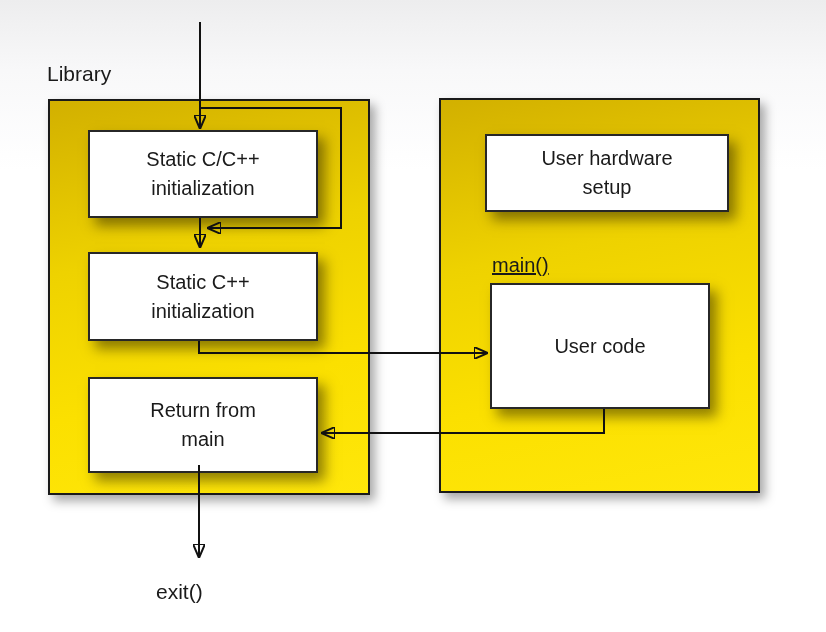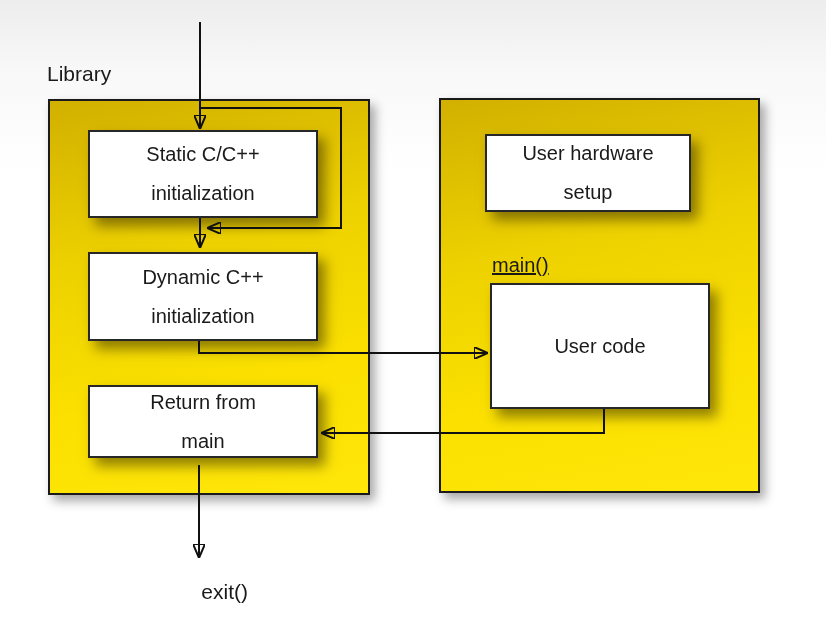--- a/index.html
+++ b/index.html
@@ -30,40 +30,40 @@
     box-sizing: border-box;
     border: 2px solid #272727;
     background: #ffffff;
     box-shadow: 7px 8px 12px rgba(55,45,0,0.55);
     display: flex;
     align-items: center;
     justify-content: center;
     text-align: center;
     white-space: pre-line;
     font-size: 20px;
-    line-height: 39px;
+    line-height: 29px;
     color: #1a1a1a;
   }
   .node-static   { left: 88px;  top: 130px; width: 230px; height: 88px; }
   .node-dynamic  { left: 88px;  top: 252px; width: 230px; height: 89px; }
-  .node-return   { left: 88px;  top: 385px; width: 230px; height: 73px; }
-  .node-hw       { left: 485px; top: 134px; width: 206px; height: 78px; }
+  .node-return   { left: 88px;  top: 377px; width: 230px; height: 96px; }
+  .node-hw       { left: 485px; top: 134px; width: 244px; height: 78px; }
   .node-usercode { left: 490px; top: 283px; width: 220px; height: 126px; }
 
   .diagram-label {
     position: absolute;
     color: #1a1a1a;
     font-size: 21px;
     line-height: 24px;
     white-space: nowrap;
   }
   .title-library { left: 47px;  top: 62px; }
   .title-user    { left: 518px; top: 63px; }
   .label-main    { left: 492px; top: 253px; font-size: 20px; text-decoration: underline; }
-  .label-exit    { left: 156px; top: 580px; width: 92px; text-align: right; }
+  .label-exit    { left: 156px; top: 580px; width: 92px; text-align: left; }
 
   #connectors {
     position: absolute;
     left: 0; top: 0;
     pointer-events: none;
   }
   #connectors path {
     fill: none;
     stroke: #111111;
     stroke-width: 2px;
@@ -74,21 +74,21 @@
 
 <div id="canvas">
 
   <div class="diagram-label title-library">Library</div>
   <div class="panel panel-library"></div>
 
   <div class="panel panel-user"></div>
 
   <div class="node node-static">Static C/C++
 initialization</div>
-  <div class="node node-dynamic">Dynamic C++
+  <div class="node node-dynamic">Static C++
 initialization</div>
   <div class="node node-return">Return from
 main</div>
 
   <div class="node node-hw">User hardware
 setup</div>
   <div class="diagram-label label-main">main()</div>
   <div class="node node-usercode">User code</div>
 
   <div class="diagram-label label-exit">exit()</div>

